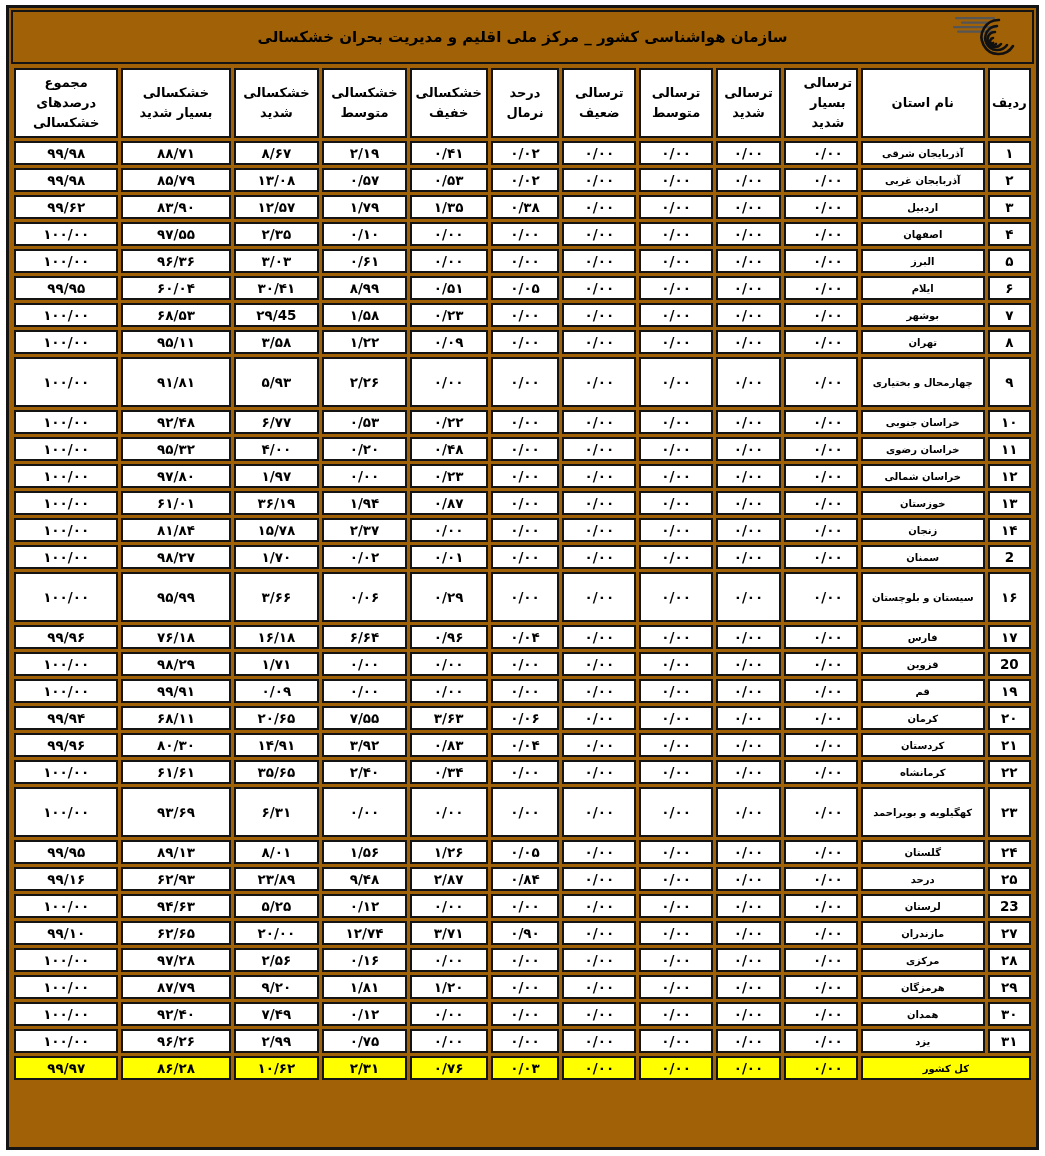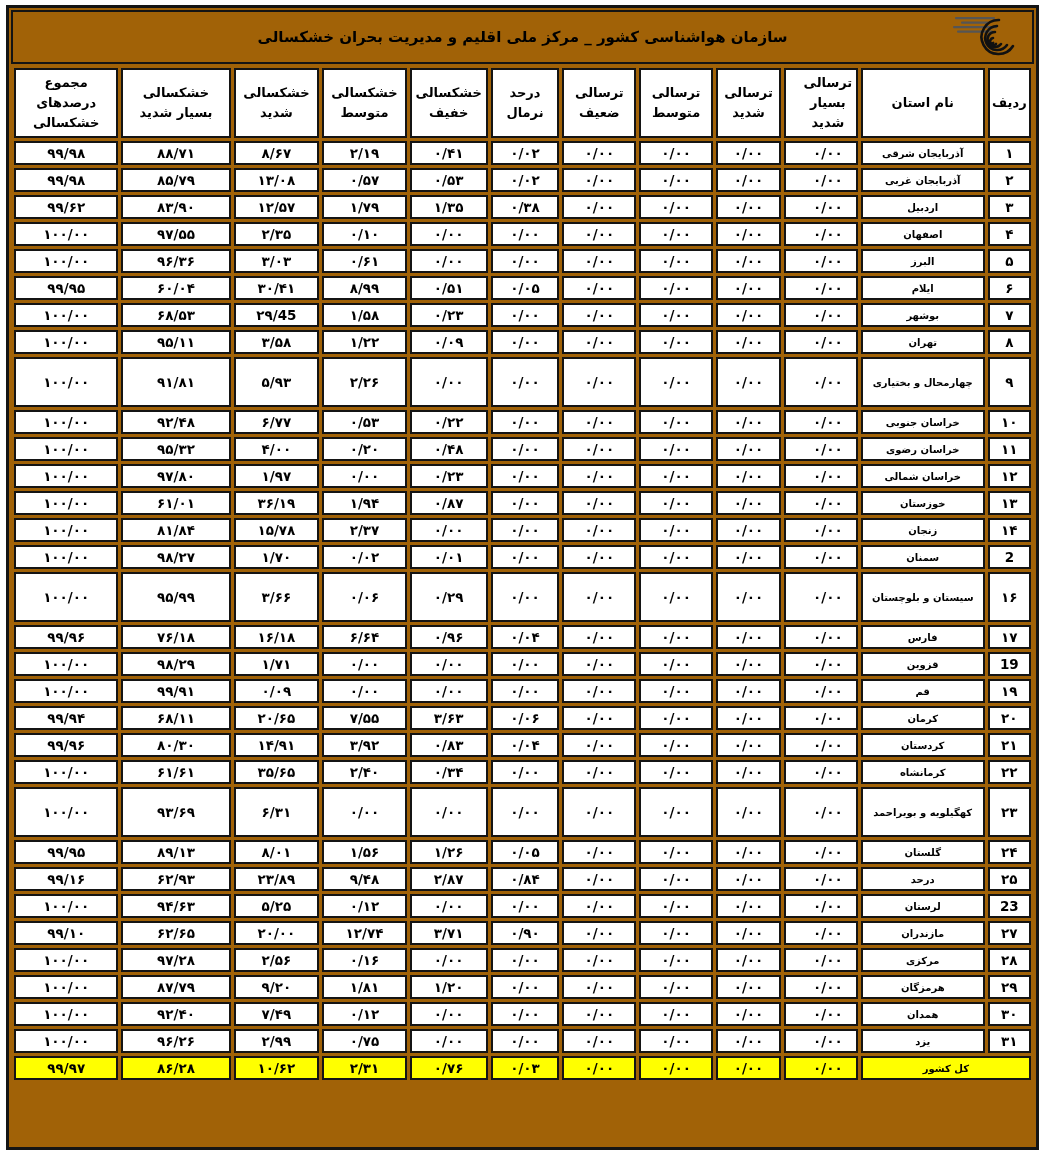--- a/index.html
+++ b/index.html
@@ -330,21 +330,21 @@
             <td class="col-v2 num">۰/۰۰</td>
             <td class="col-v3 num">۰/۰۰</td>
             <td class="col-v4 num">۰/۰۴</td>
             <td class="col-v5 num">۰/۹۶</td>
             <td class="col-v6 num">۶/۶۴</td>
             <td class="col-v7 num">۱۶/۱۸</td>
             <td class="col-v8 num">۷۶/۱۸</td>
             <td class="col-v9 num">۹۹/۹۶</td>
           </tr>
           <tr>
-            <td class="col-no">19</td>
+            <td class="col-no">20</td>
             <td class="col-name name-cell">قزوین</td>
             <td class="col-v0 num">۰/۰۰</td>
             <td class="col-v1 num">۰/۰۰</td>
             <td class="col-v2 num">۰/۰۰</td>
             <td class="col-v3 num">۰/۰۰</td>
             <td class="col-v4 num">۰/۰۰</td>
             <td class="col-v5 num">۰/۰۰</td>
             <td class="col-v6 num">۰/۰۰</td>
             <td class="col-v7 num">۱/۷۱</td>
             <td class="col-v8 num">۹۸/۲۹</td>

